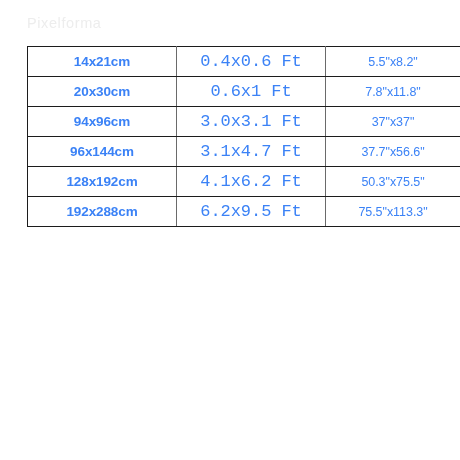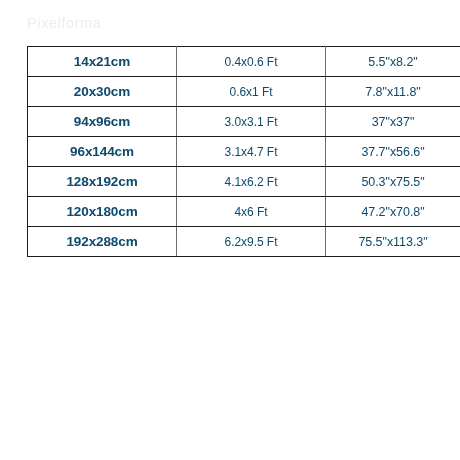--- a/index.html
+++ b/index.html
@@ -57,38 +57,39 @@
 
   table.size-table td {
     height: 29px;
     padding: 0 4px;
     text-align: center;
     vertical-align: middle;
     border-top: 1.6px solid #1c1c1c;
     border-bottom: 1.6px solid #1c1c1c;
     border-left: 1.3px solid #6a6a6a;
     border-right: 1.3px solid #6a6a6a;
-    color: #0c4a6e;
+    color: #3b82f6;
     white-space: nowrap;
     overflow: hidden;
   }
 
   
   table.size-table td.col-cm {
     border-left: 1.6px solid #1c1c1c;
     width: 140px;
     font-weight: 700;
     font-size: 13.5px;
     letter-spacing: -0.1px;
   }
   table.size-table td.col-ft {
     width: 140px;
     font-weight: 400;
-    font-size: 12px;
+    font-size: 17px;
     letter-spacing: -0.05px;
+    font-family: Liberation Mono, monospace;
   }
   table.size-table td.col-in {
     border-right: 1.6px solid #1c1c1c;
     width: 126px;
     font-weight: 400;
     font-size: 12.5px;
     letter-spacing: -0.05px;
   }
 </style>
 </head>
@@ -120,25 +121,20 @@
             <td class="col-cm">96x144cm</td>
             <td class="col-ft">3.1x4.7 Ft</td>
             <td class="col-in">37.7"x56.6"</td>
           </tr>
           <tr>
             <td class="col-cm">128x192cm</td>
             <td class="col-ft">4.1x6.2 Ft</td>
             <td class="col-in">50.3"x75.5"</td>
           </tr>
           <tr>
-            <td class="col-cm">120x180cm</td>
-            <td class="col-ft">4x6 Ft</td>
-            <td class="col-in">47.2"x70.8"</td>
-          </tr>
-          <tr>
             <td class="col-cm">192x288cm</td>
             <td class="col-ft">6.2x9.5 Ft</td>
             <td class="col-in">75.5"x113.3"</td>
           </tr>
         </tbody>
     </table>
   </div>
 
 </div>
 

